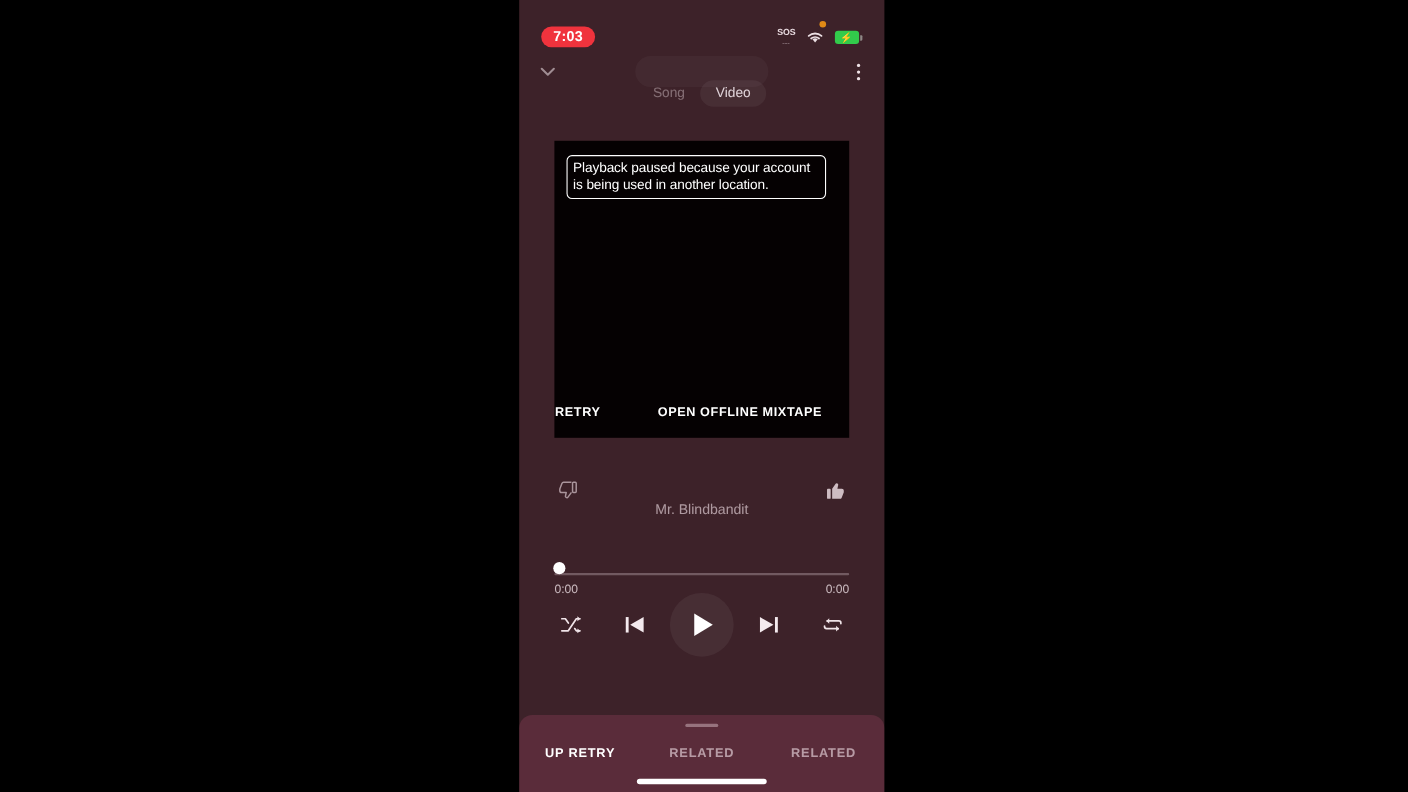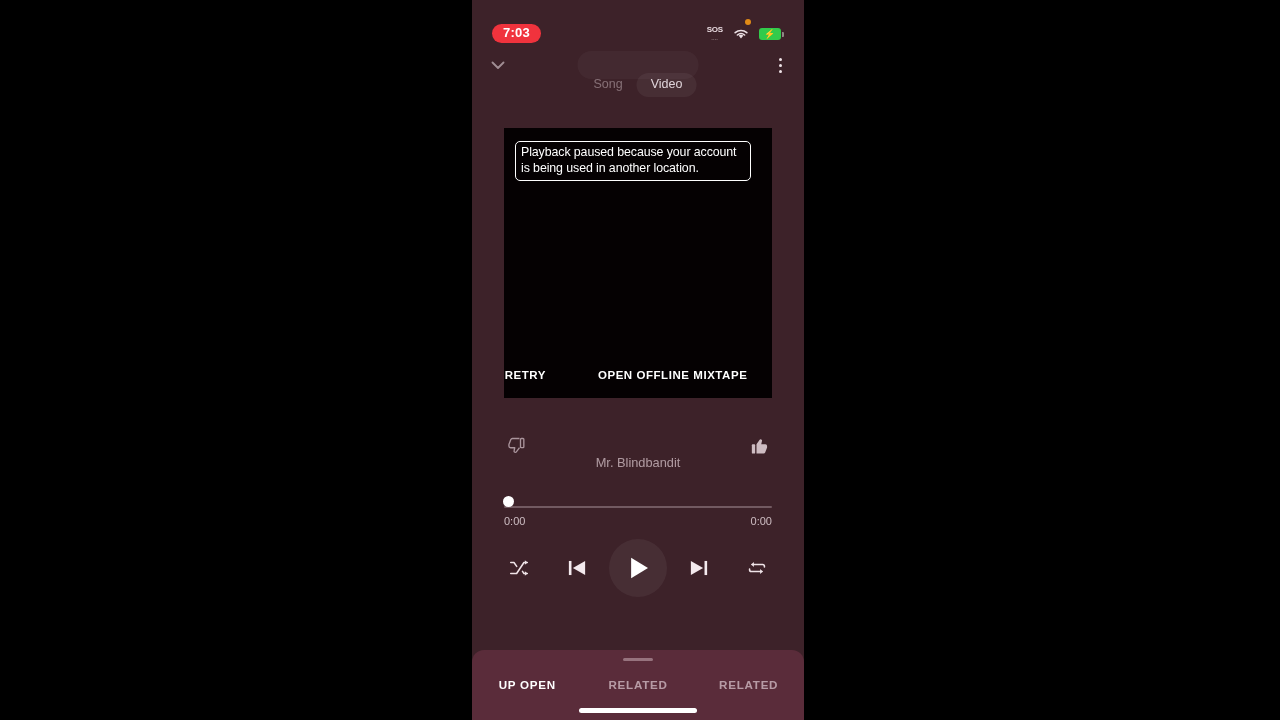--- a/index.html
+++ b/index.html
@@ -174,21 +174,21 @@
     width: 24px; height: 24px;
     display: flex; align-items: center; justify-content: center;
   }
   #like-btn {
     position: absolute; right: 33px; top: 9px;
     width: 24px; height: 24px;
     display: flex; align-items: center; justify-content: center;
   }
   
   #progress-wrap {
-    position: absolute; top: 500px; left: 32px;
+    position: absolute; top: 515px; left: 32px;
     width: 268px; height: 34px;
   }
   #progress-track {
     position: absolute; left: 0; top: 6px;
     width: 268px; height: 2px;
     background: rgba(238,222,228,0.30);
     border-radius: 1px;
   }
   #progress-fill {
     position: absolute; left: 0; top: 0;
@@ -379,21 +379,21 @@
           <path d="M17.5 15.8H5.9a2 2 0 0 1-2-2v-.6" stroke="#f0e4e8" stroke-width="1.7" fill="none" stroke-linecap="round"></path>
           <path d="M8.6 5.4 5.7 8.2 8.6 11z" fill="#f0e4e8"></path>
           <path d="M15.4 13 18.3 15.8 15.4 18.6z" fill="#f0e4e8"></path>
         </svg>
       </div>
     </div>
 
     <div id="bottom-sheet">
       <div id="sheet-handle"></div>
       <div id="sheet-tabs">
-        <div class="sheet-tab active">UP OPEN</div>
+        <div class="sheet-tab active">UP RETRY</div>
         <div class="sheet-tab idle">RELATED</div>
         <div class="sheet-tab idle">RELATED</div>
       </div>
       <div id="home-indicator"></div>
     </div>
 
   </div>
 </div>
 
 </body></html>

